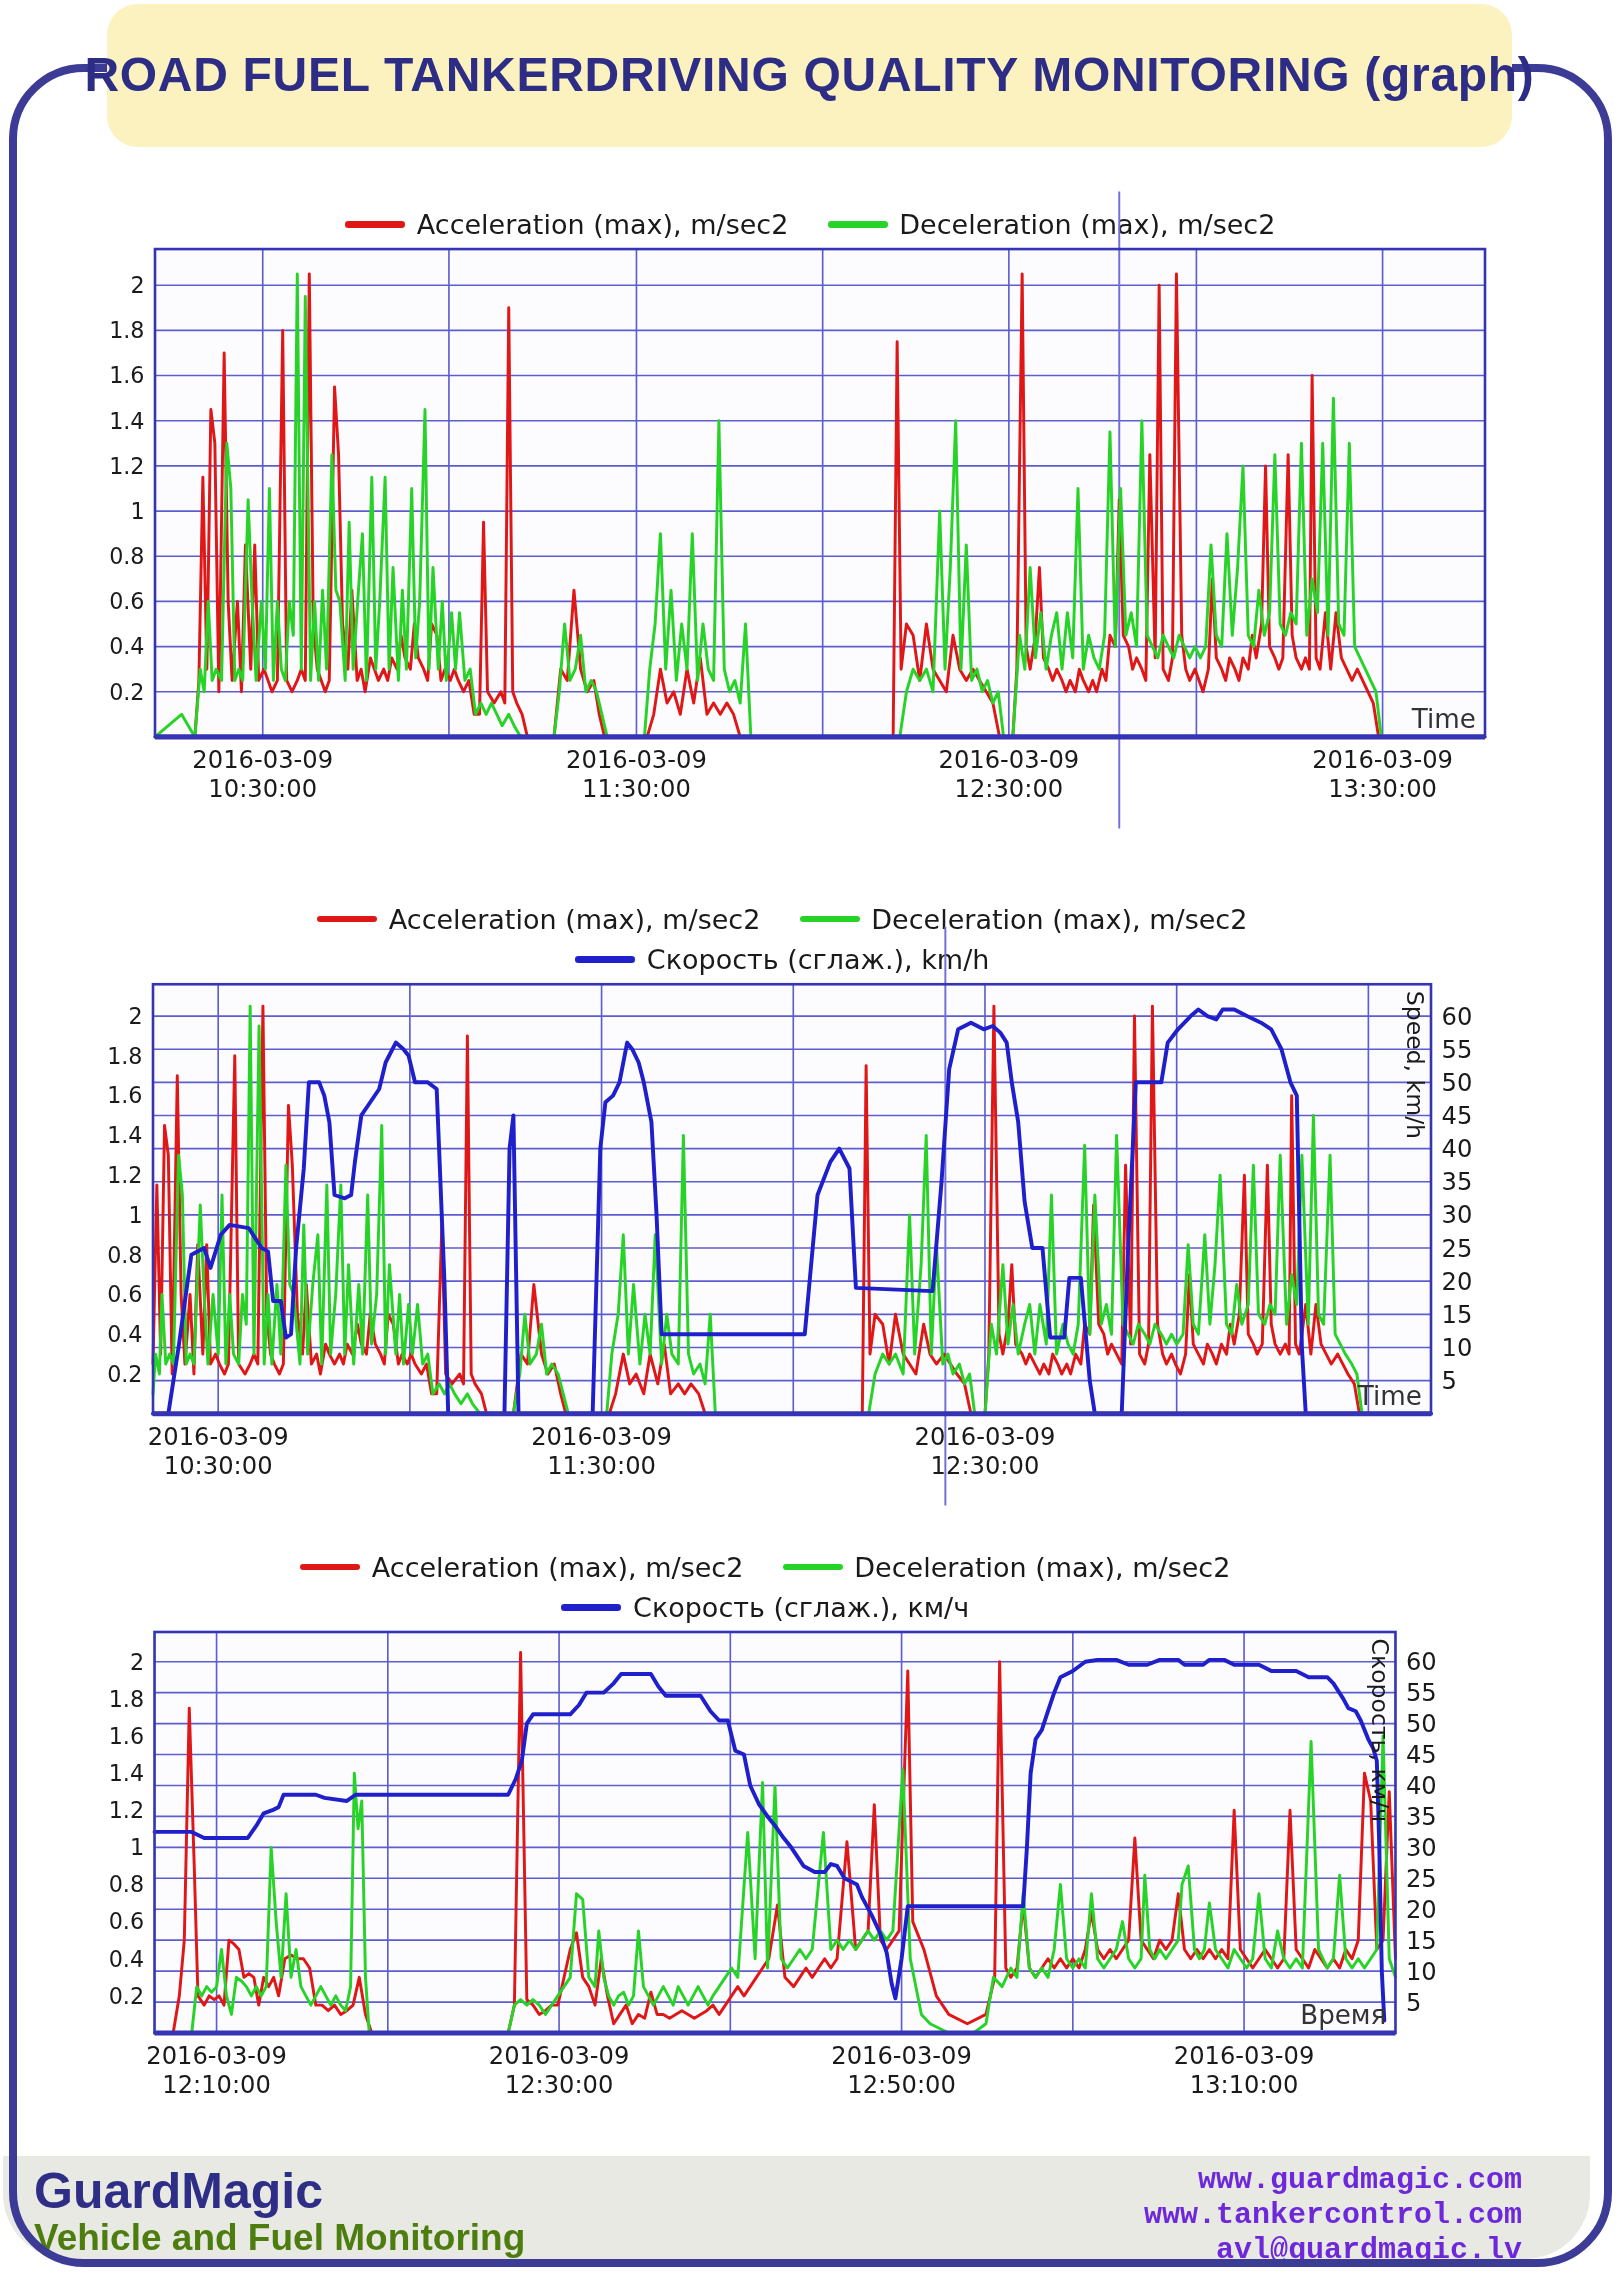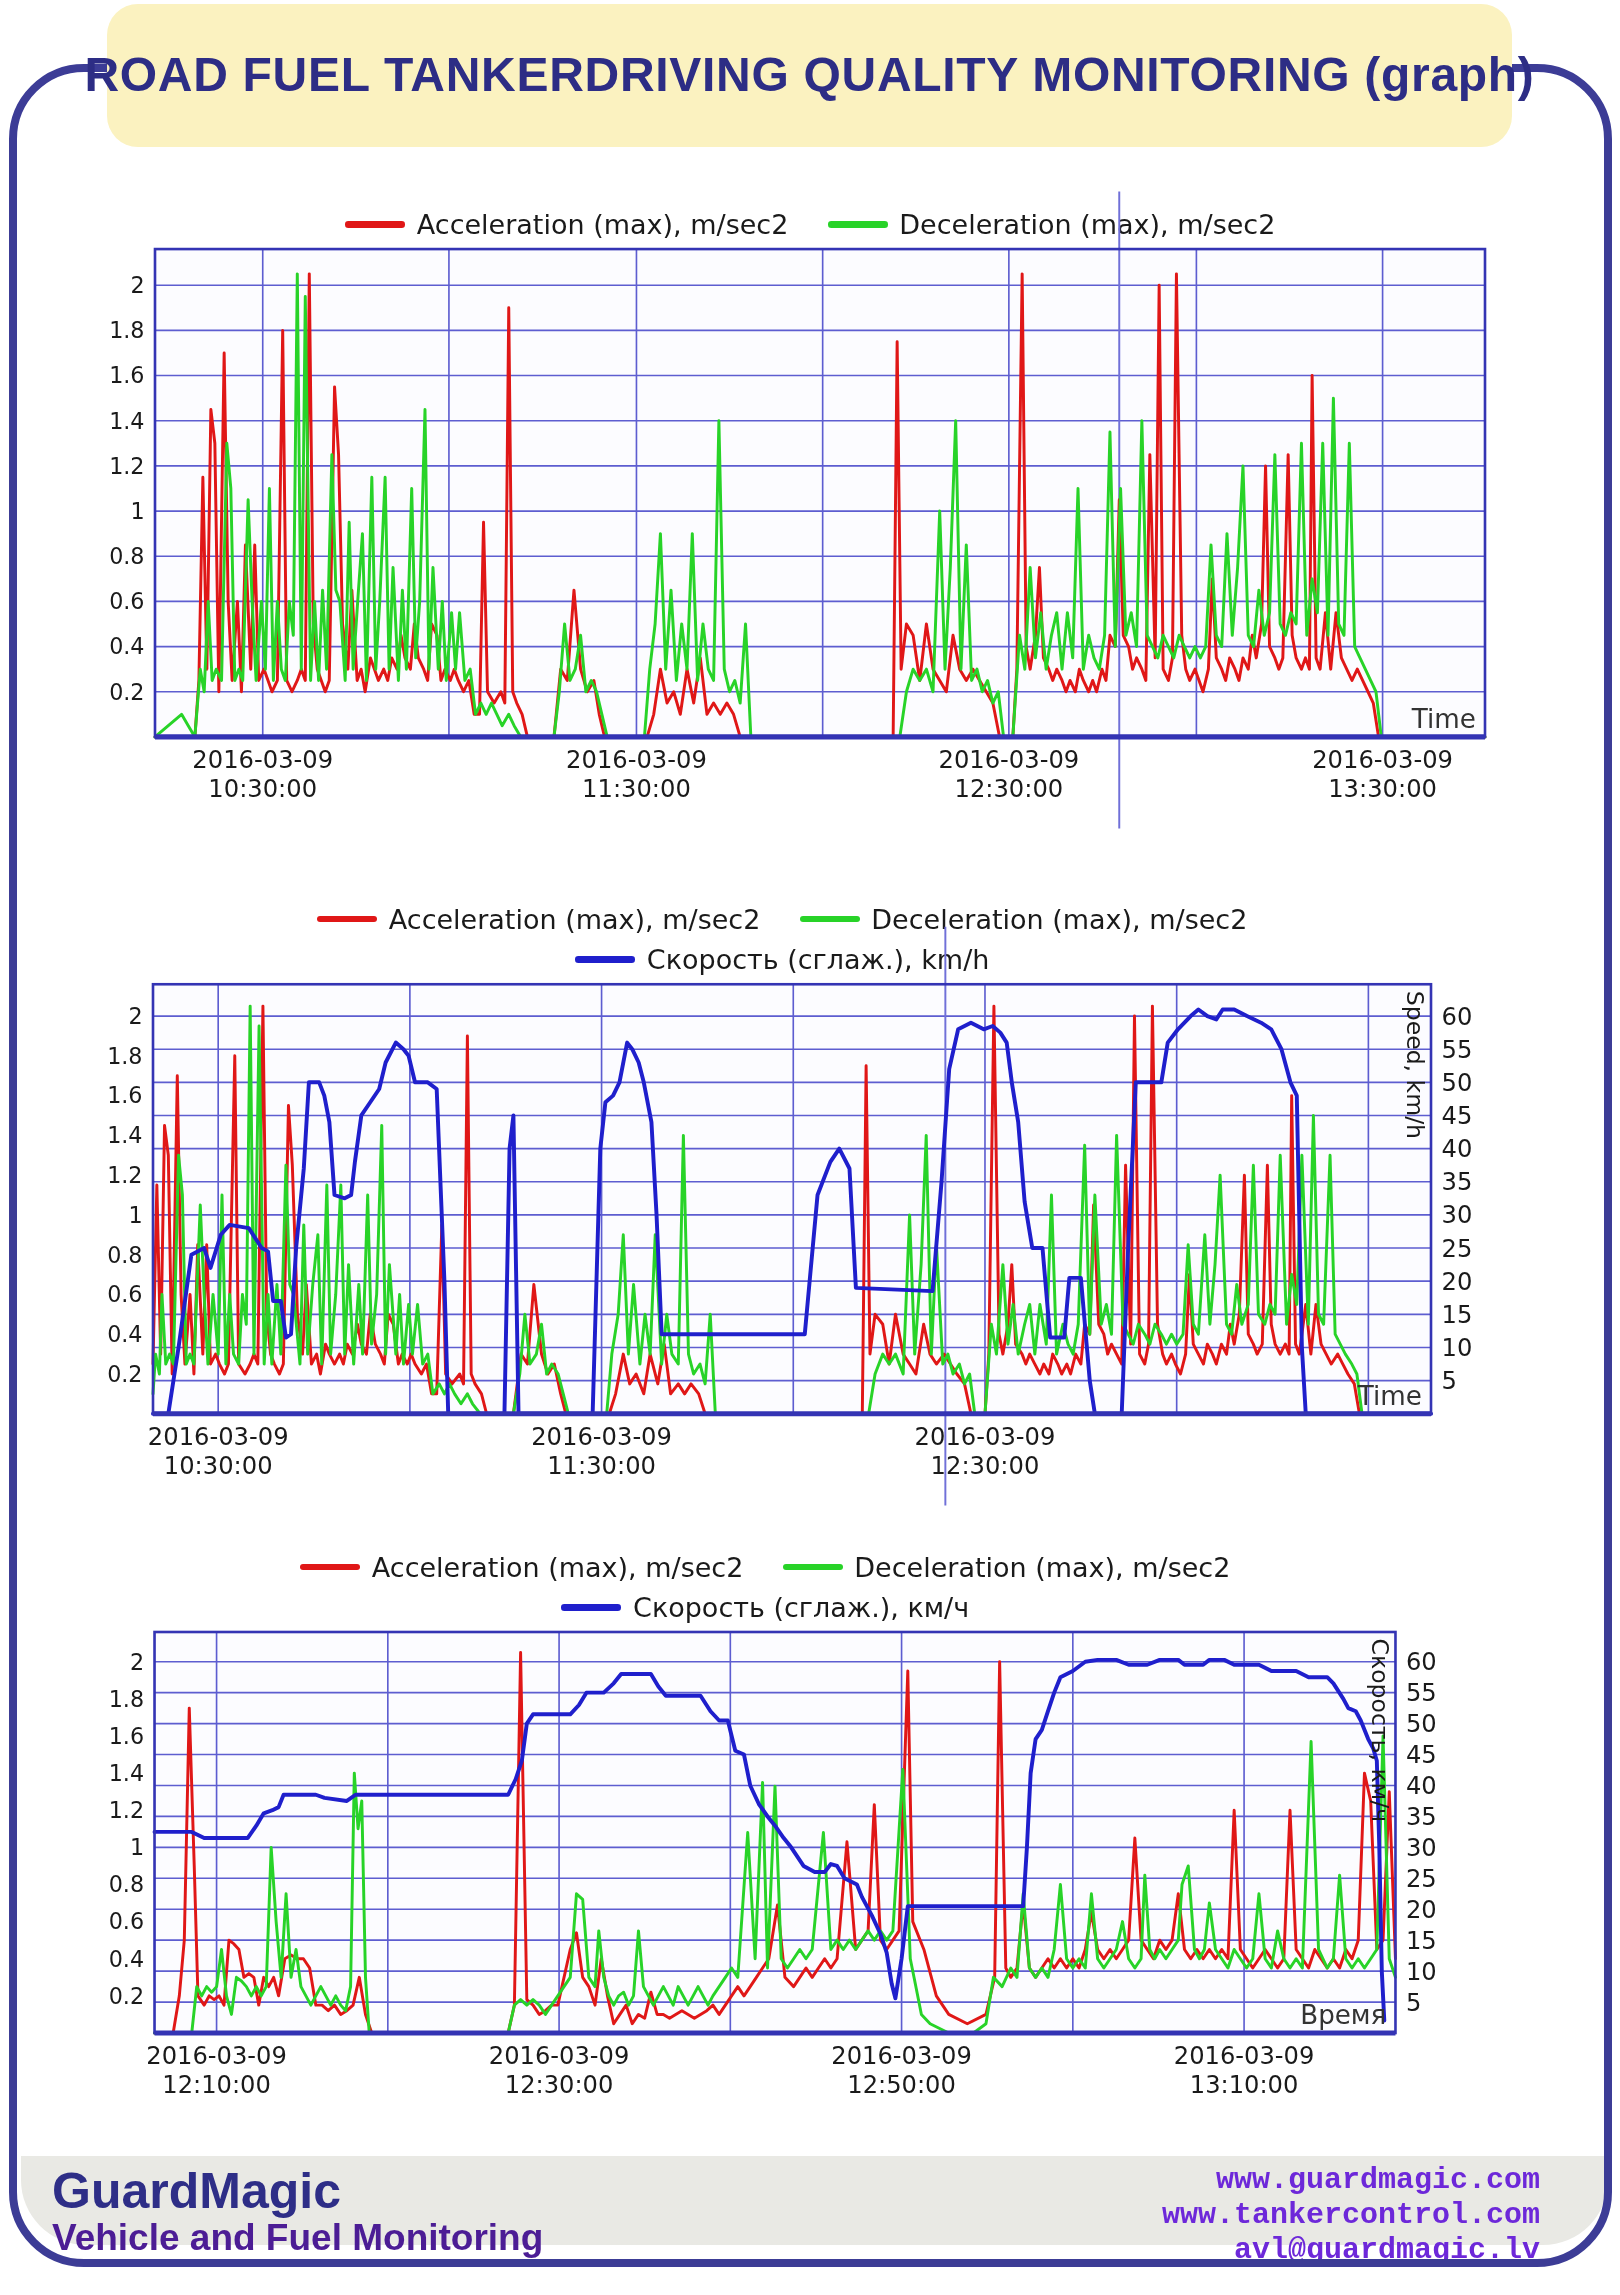--- a/index.html
+++ b/index.html
@@ -21,25 +21,25 @@
   .grid{stroke:#5d5dd0;stroke-width:2.5;}
   .cursor{stroke:#7070d8;stroke-width:3;}
   .frame{stroke:#3434b4;stroke-width:4;fill:none;}
   .baseline{stroke:#3434b4;stroke-width:8;}
   text.tick{font-family:"DejaVu Sans",sans-serif;font-size:34px;fill:#1a1a1a;}
   text.tick.left{text-anchor:end;}
   text.tick.right{text-anchor:start;font-size:37px;}
   text.tick.xlab{text-anchor:middle;font-size:37px;}
   text.axis-title{font-family:"DejaVu Sans",sans-serif;font-size:36px;fill:#1a1a1a;text-anchor:start;}
   text.endlab{font-family:"DejaVu Sans",sans-serif;font-size:40px;fill:#333;text-anchor:end;}
-  .footer{position:absolute;left:21px;top:2156px;width:1587px;height:89px;background:#e9e9e4;
+  .footer{position:absolute;left:3px;top:2156px;width:1587px;height:103px;background:#e9e9e4;
     border-radius:0 0 65px 65px;z-index:1;}
   .brand-block{position:absolute;left:31px;top:9.2px;}
   .brand{font-family:"Liberation Sans",sans-serif;font-weight:bold;font-size:50px;color:#2e2e87;line-height:52px;}
-  .tagline{font-family:"Liberation Sans",sans-serif;font-weight:bold;font-size:37px;color:#4c1d95;line-height:41px;text-align:right;}
+  .tagline{font-family:"Liberation Sans",sans-serif;font-weight:bold;font-size:37px;color:#4d7c0f;line-height:41px;text-align:right;}
   .links{position:absolute;right:68px;top:6.5px;text-align:right;}
   .link{font-family:Liberation Mono, monospace;font-weight:bold;font-size:30px;color:#6d28d9;line-height:35px;}
 </style>
 </head>
 <body>
 
 <div class="page-border"></div>
 
 <div class="title-banner">
   <div class="title-line">ROAD FUEL TANKER</div>

